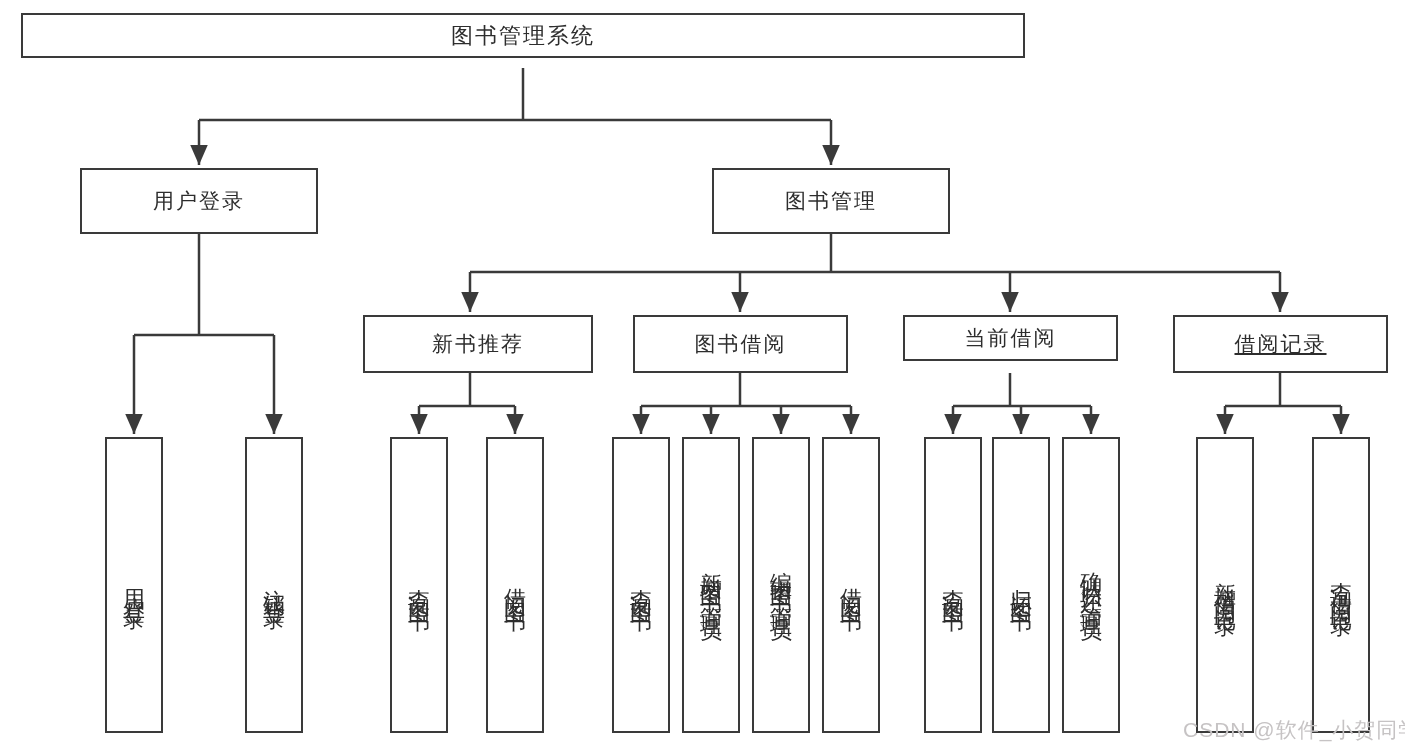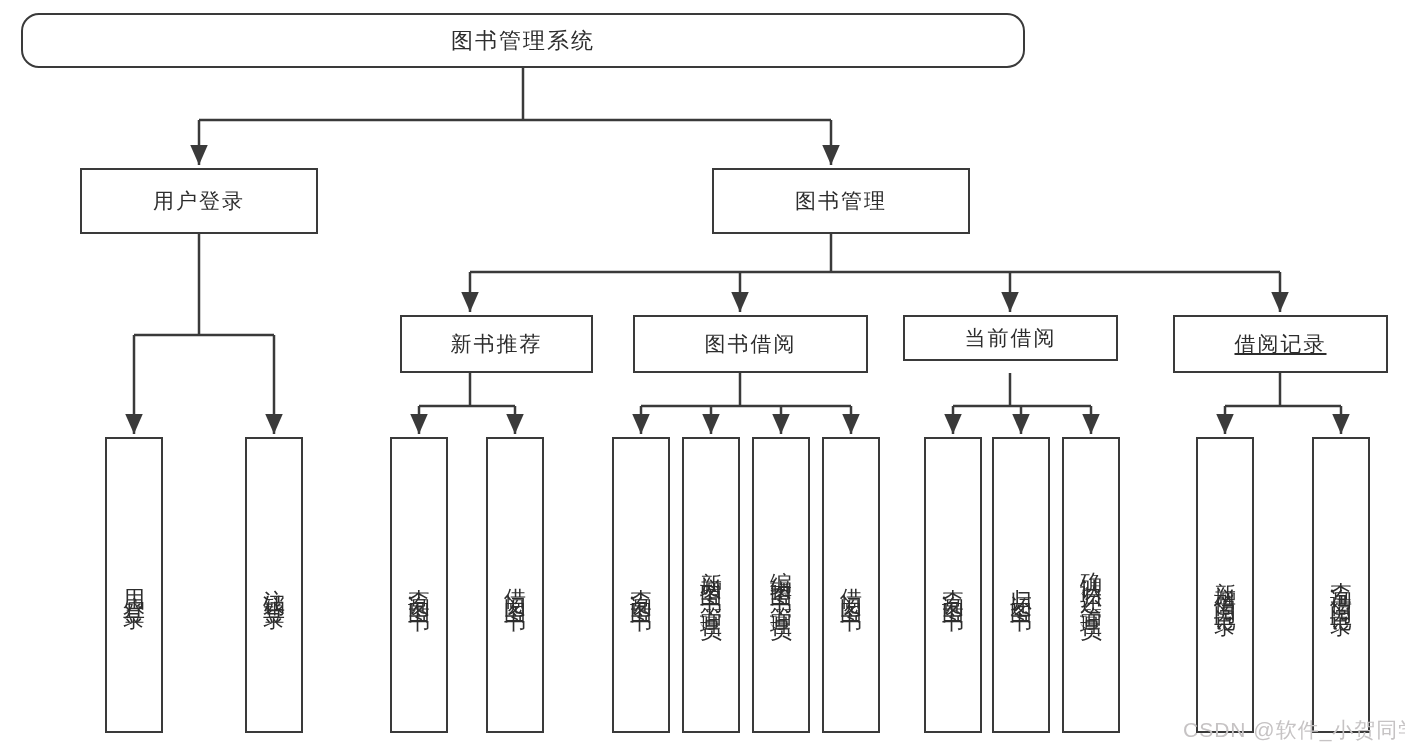--- a/index.html
+++ b/index.html
@@ -110,35 +110,35 @@
 
       <g>
         <line x1="1280" y1="373" x2="1280" y2="407"></line>
         <line x1="1225" y1="406" x2="1341" y2="406"></line>
         <line x1="1225" y1="406" x2="1225" y2="434" marker-end="url(#arrow)"></line>
         <line x1="1341" y1="406" x2="1341" y2="434" marker-end="url(#arrow)"></line>
       </g>
     </g>
   </svg>
 
-  <div class="node" style="left:21px; top:13px; width:1004px; height:55px;border-radius:18px;">
+  <div class="node" style="left:21px; top:13px; width:1004px; height:45px;">
     <span class="root-label">图书管理系统</span>
   </div>
 
   <div class="node" style="left:80px; top:168px; width:238px; height:66px;">
     <span class="h-label">用户登录</span>
   </div>
-  <div class="node" style="left:712px; top:168px; width:258px; height:66px;">
+  <div class="node" style="left:712px; top:168px; width:238px; height:66px;">
     <span class="h-label">图书管理</span>
   </div>
 
-  <div class="node" style="left:363px; top:315px; width:193px; height:58px;margin-left:37px;">
+  <div class="node" style="left:363px; top:315px; width:230px; height:58px;">
     <span class="h-label">新书推荐</span>
   </div>
-  <div class="node" style="left:633px; top:315px; width:235px; height:58px;">
+  <div class="node" style="left:633px; top:315px; width:215px; height:58px;">
     <span class="h-label">图书借阅</span>
   </div>
   <div class="node" style="left:903px; top:315px; width:215px; height:46px;">
     <span class="h-label">当前借阅</span>
   </div>
   <div class="node" style="left:1173px; top:315px; width:215px; height:58px;text-decoration:underline;">
     <span class="h-label">借阅记录</span>
   </div>
 
   <div class="node leaf" style="left:105px;">

